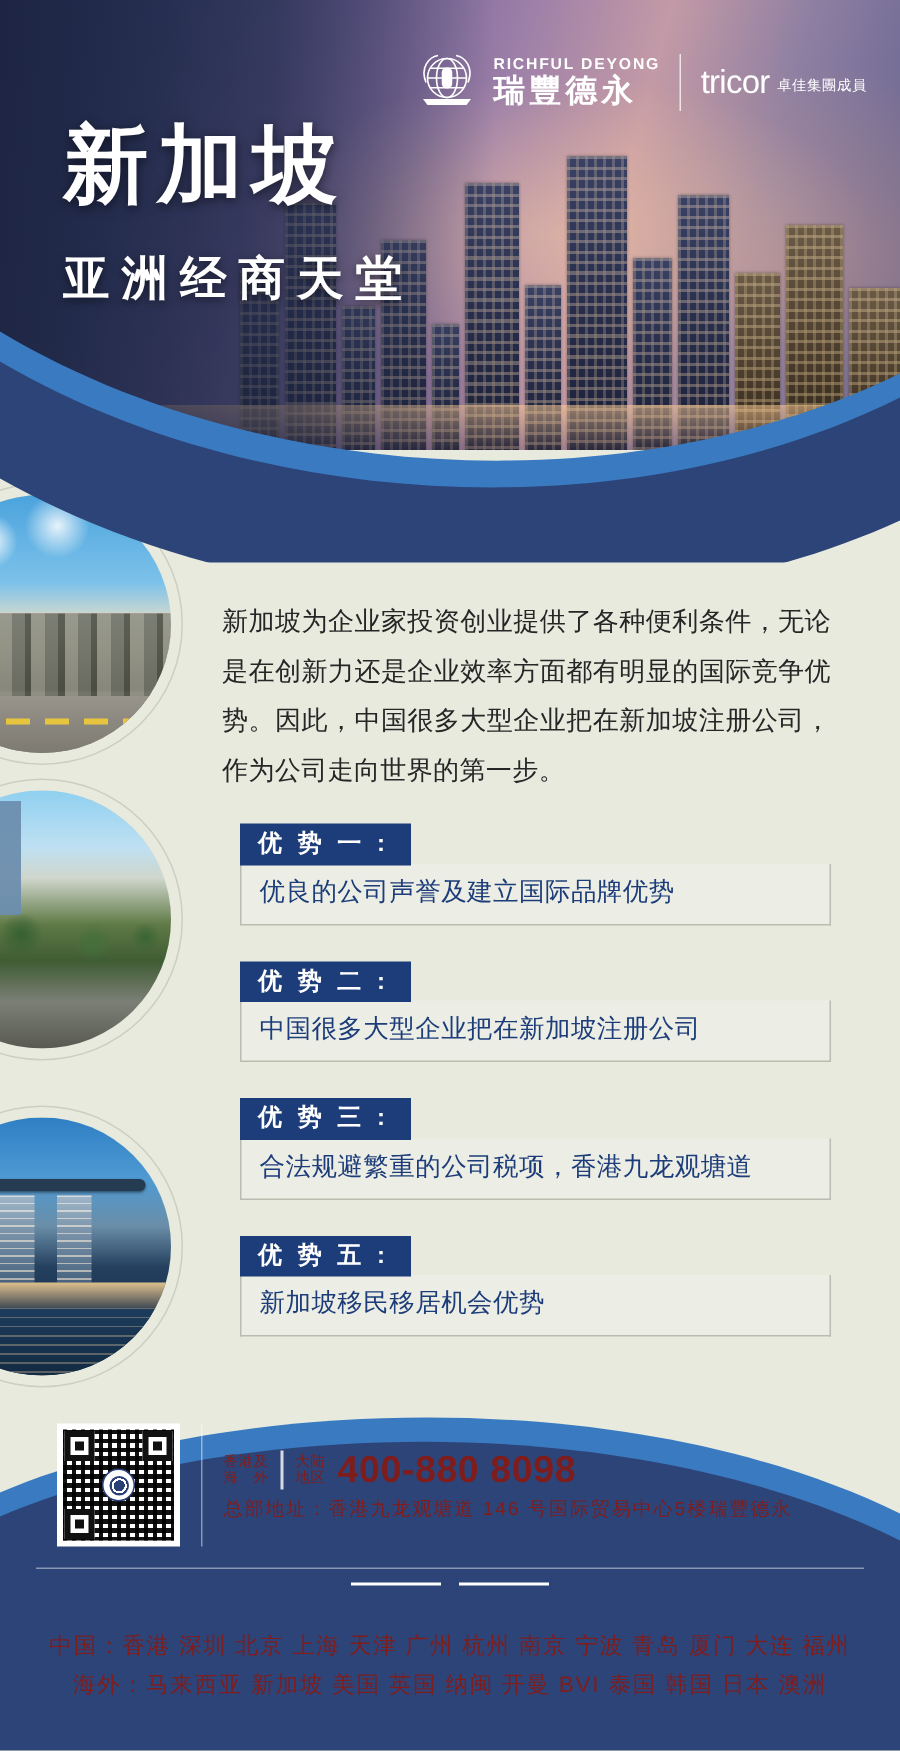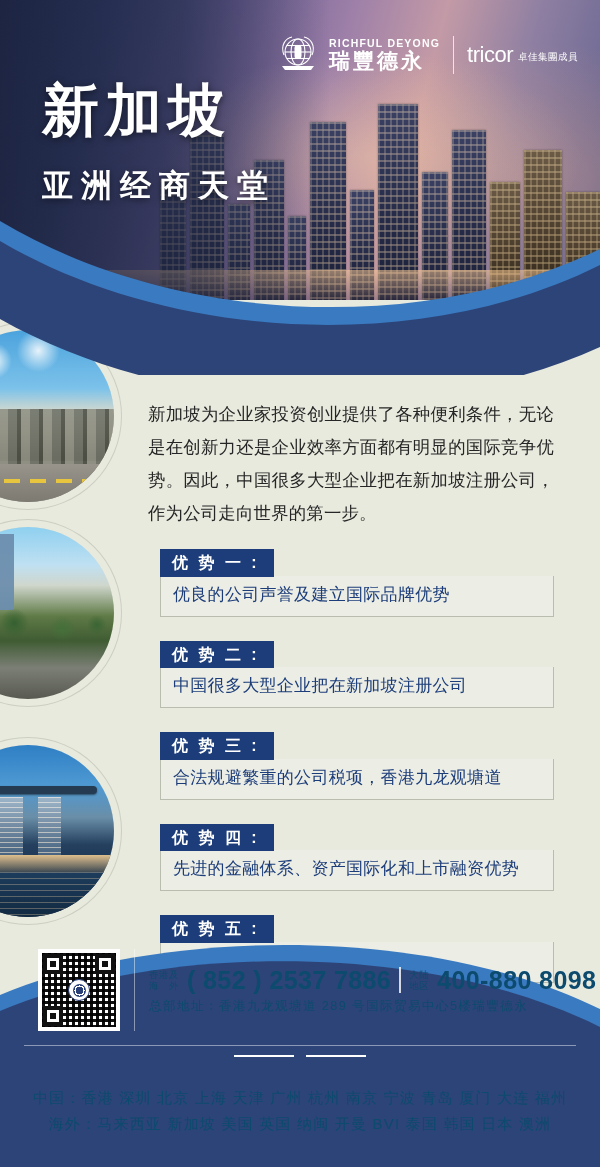--- a/index.html
+++ b/index.html
@@ -194,21 +194,21 @@
     border:1px solid #b9bdb0;
     border-top:none;
     background:rgba(255,255,255,.18);
     padding:8px 12px 9px 12px;
     color:#1c3d7a; font-size:17px; letter-spacing:.3px;
     line-height:1.35;
   }
 
   
   .swoosh-bot{ position:absolute; left:0; bottom:0; width:600px; height:290px; z-index:7; }
-  .bottom-content{ position:absolute; left:0; bottom:0; width:600px; height:230px; z-index:9; color:#0c4a6e; }
+  .bottom-content{ position:absolute; left:0; bottom:0; width:600px; height:230px; z-index:9; color:#7f1d1d; }
 
   .contact-row{
     position:absolute; left:38px; top:12px;
     display:flex; align-items:stretch; gap:0;
   }
   .qr{
     width:82px; height:82px; background:#fff; padding:4px; flex:none;
     position:relative;
   }
   .qr-grid{
@@ -341,24 +341,20 @@
       <div class="adv-badge">优 势 一 :</div>
       <div class="adv-body">优良的公司声誉及建立国际品牌优势</div>
     </div>
     <div class="adv">
       <div class="adv-badge">优 势 二 :</div>
       <div class="adv-body">中国很多大型企业把在新加坡注册公司</div>
     </div>
     <div class="adv">
       <div class="adv-badge">优 势 三 :</div>
       <div class="adv-body">合法规避繁重的公司税项，香港九龙观塘道</div>
-    </div>
-    <div class="adv">
-      <div class="adv-badge">优 势 四 :</div>
-      <div class="adv-body">先进的金融体系、资产国际化和上市融资优势</div>
     </div>
     <div class="adv">
       <div class="adv-badge">优 势 五 :</div>
       <div class="adv-body">新加坡移民移居机会优势</div>
     </div>
   </div>
 
   <div class="swoosh-bot">
     <svg viewBox="0 0 600 290" width="600" height="290" preserveAspectRatio="none">
       <path d="M0 118 C150 54, 420 44, 600 132 L600 290 L0 290 Z" fill="#3a7ac0"></path>
@@ -382,27 +378,26 @@
           </div>
         <div class="qr-logo">
             <span></span>
           </div>
       </div>
 
       <div class="contact-text">
         <div class="phones">
           <div class="lbl2">香港及
 海　外</div>
-          <div class="pnum">( 852 ) 2537 7886</div>
           <div class="vdiv"></div>
           <div class="lbl2">大陆
 地区</div>
           <div class="pnum">400-880 8098</div>
         </div>
-        <div class="addr">总部地址：香港九龙观塘道 289 号国际贸易中心5楼瑞豐德永</div>
+        <div class="addr">总部地址：香港九龙观塘道 146 号国际贸易中心5楼瑞豐德永</div>
       </div>
     </div>
 
     <div class="fdivider"></div>
 
     <div class="tagline">
       <span class="ln"></span>
       <span class="ln"></span>
     </div>
 

